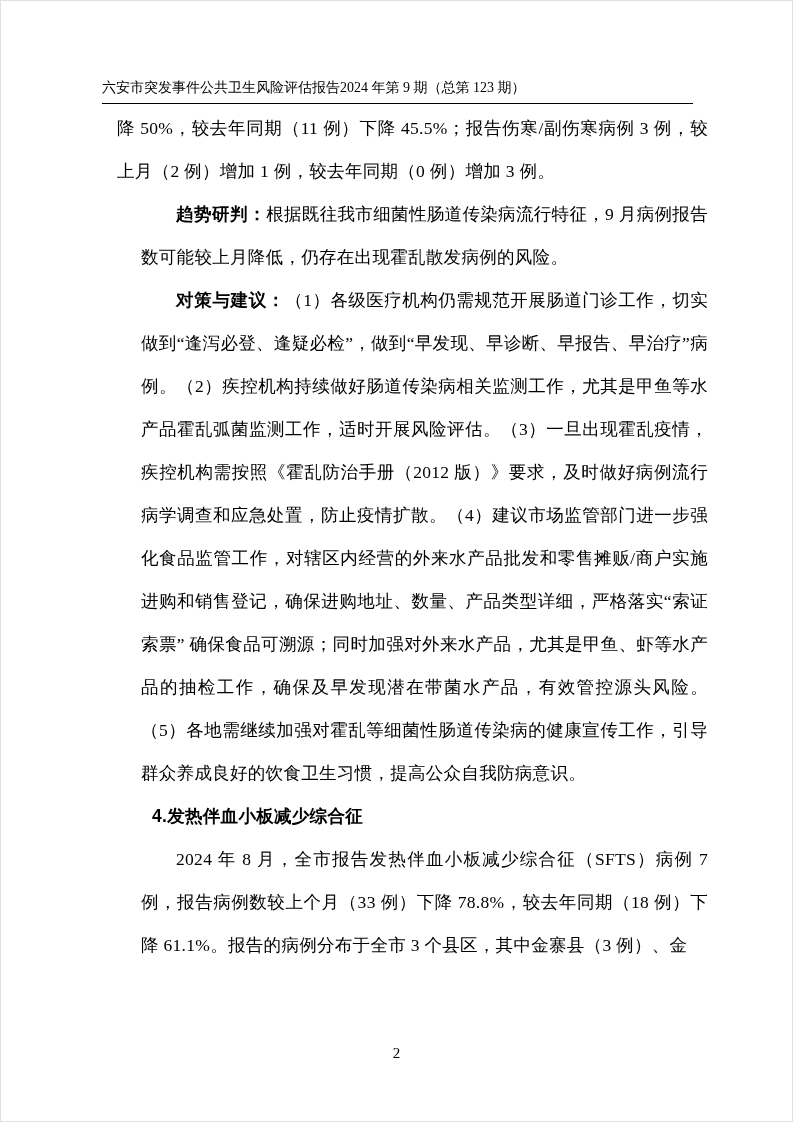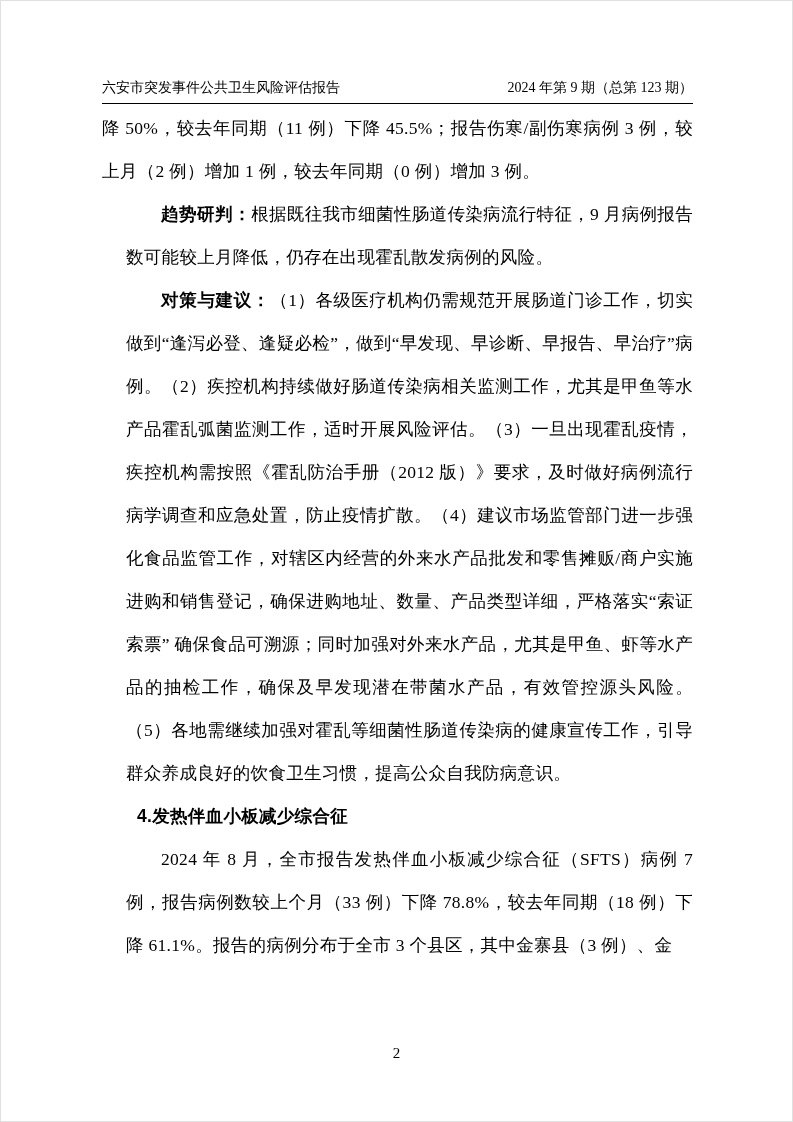--- a/index.html
+++ b/index.html
@@ -17,33 +17,33 @@
     font-family: "Liberation Serif", "DejaVu Serif", serif;
     color: #000000;
     overflow: hidden;
   }
   .header {
     position: absolute;
     top: 76px;
     left: 101px;
     width: 591px;
     display: flex;
-    justify-content: space-between;
+    justify-content: flex-start;
     align-items: flex-end;
     font-size: 14px;
     line-height: 22px;
     padding-bottom: 4px;
     border-bottom: 1px solid #000000;
   }
   .header .h-left { white-space: nowrap; }
   .header .h-right { white-space: nowrap; }
   .doc-body {
     position: absolute;
     top: 106px;
-    left: 101px;
+    left: 116px;
     width: 591px;
     font-size: 17.5px;
     line-height: 43px;
     text-align: justify;
     letter-spacing: 0.3px;
   }
   .doc-body p {
     margin: 0;
     padding: 0;
   }

